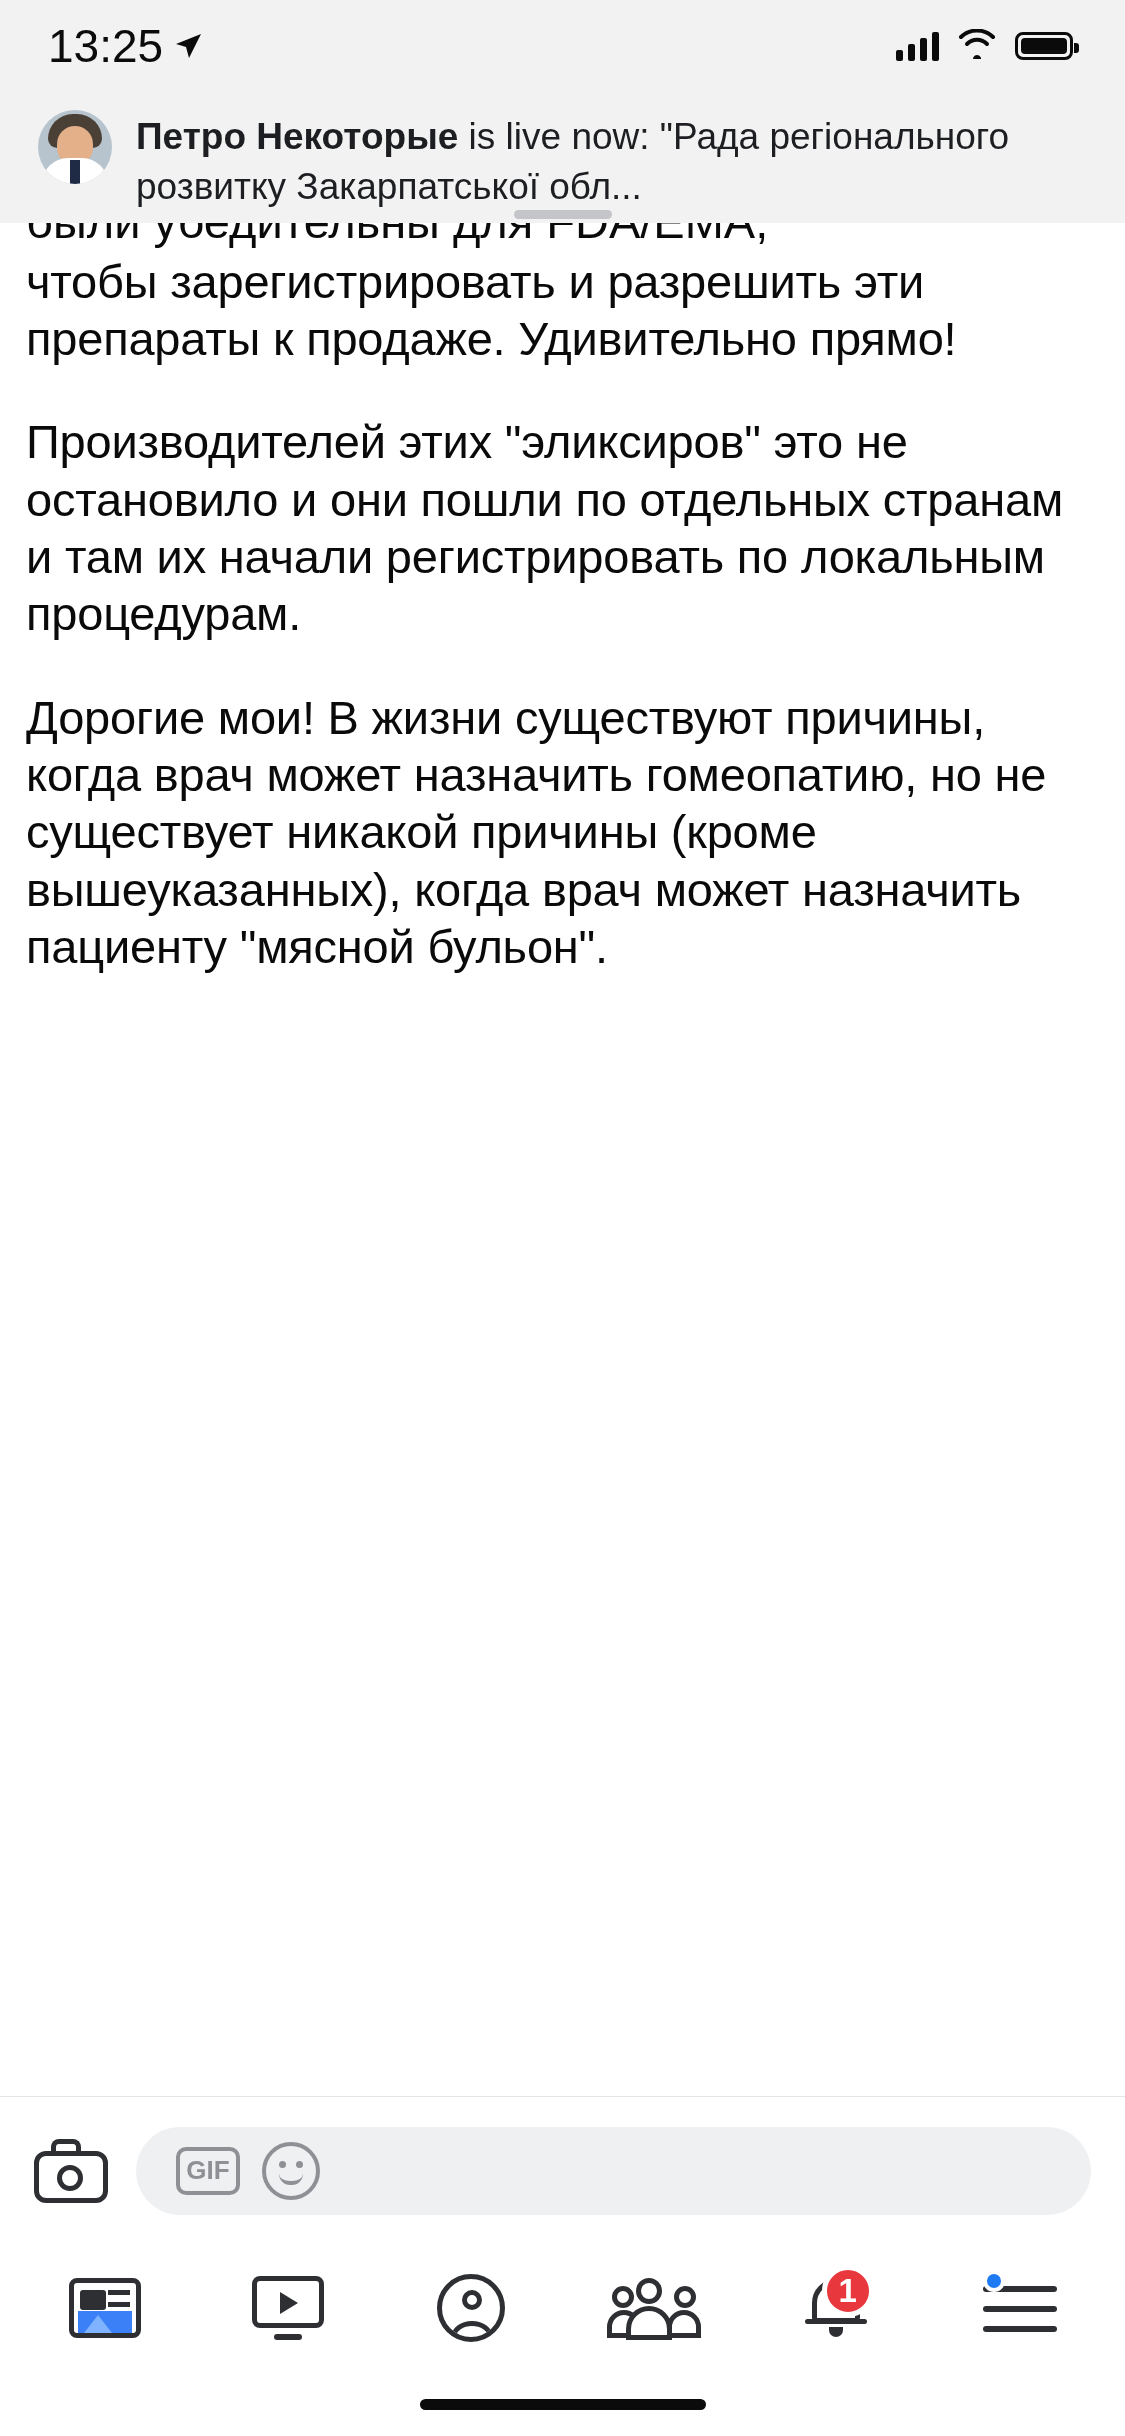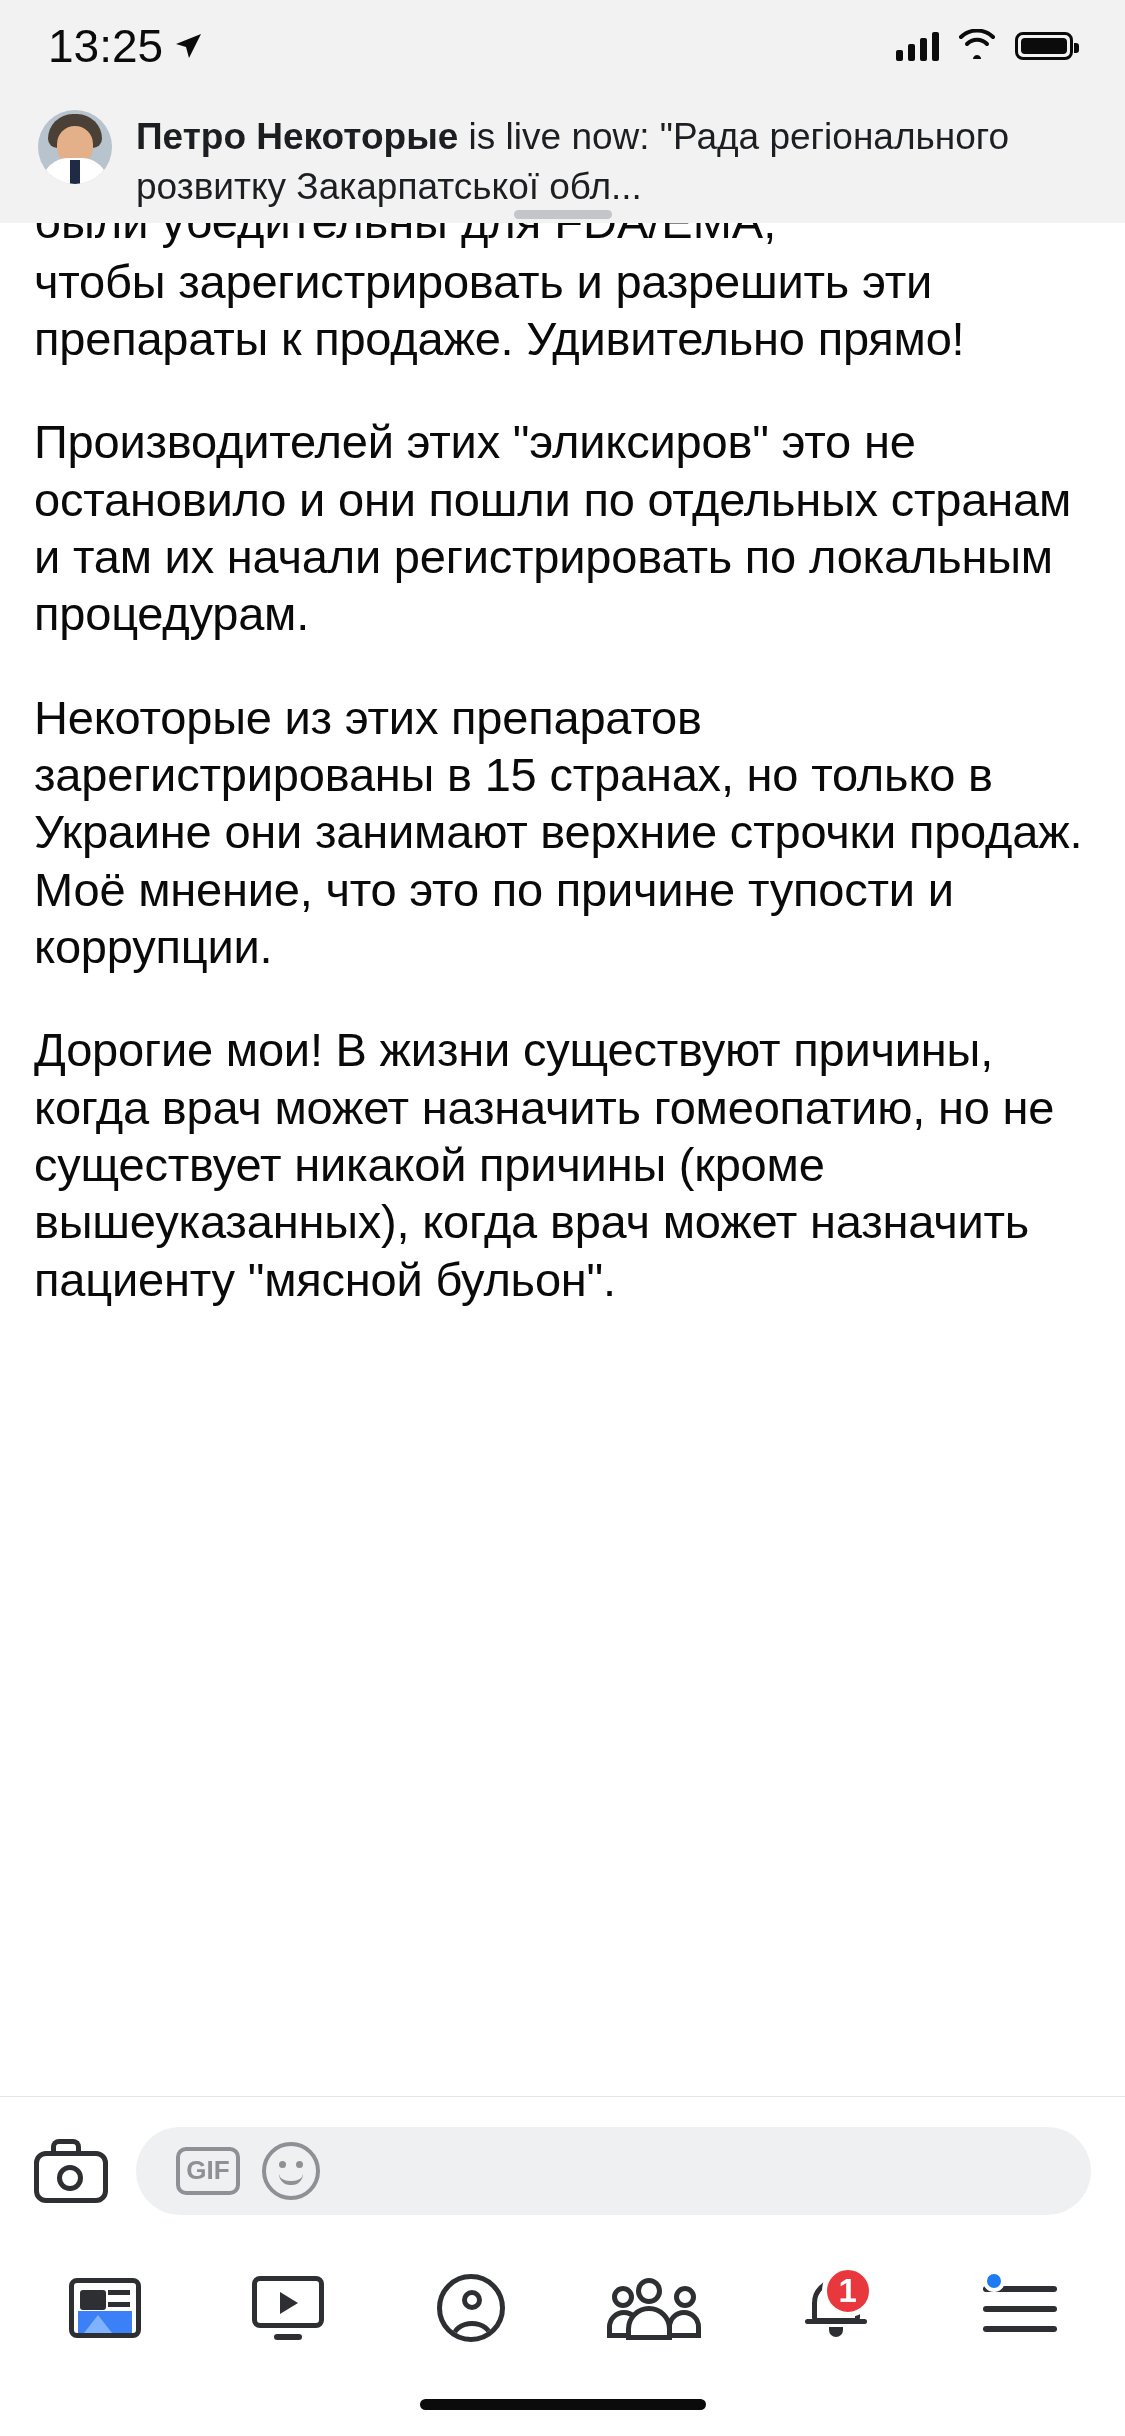--- a/index.html
+++ b/index.html
@@ -152,21 +152,21 @@
     transform: translateX(-50%);
     bottom: 4px;
     width: 98px; height: 9px;
     border-radius: 6px;
     background: #c3c5c9;
   }
 
   
   .post-scroll {
     flex: 1 1 auto;
-    padding: 0 34px;
+    padding: 0 26px;
     overflow: hidden;
     position: relative;
     background: #ffffff;
   }
   .post-body {
     font-size: 47px;
     line-height: 1.22;
     color: #0a0a0a;
     letter-spacing: -0.2px;
   }
@@ -424,21 +424,20 @@
     <div class="drag-handle"></div>
   </div>
 
   <div class="post-scroll">
     <div class="clipped-line">
       <span>были убедительны для FDA/EMA,</span>
     </div>
     <div class="post-body">
       <p>чтобы зарегистрировать и разрешить эти препараты к продаже. Удивительно прямо!</p>
       <p>Производителей этих "эликсиров" это не остановило и они пошли по отдельных странам и там их начали регистрировать по локальным процедурам.</p>
-      <p>Некоторые из этих препаратов зарегистрированы в 15 странах, но только в Украине они занимают верхние строчки продаж. Моё мнение, что это по причине тупости и коррупции.</p>
       <p>Дорогие мои! В жизни существуют причины, когда врач может назначить гомеопатию, но не существует никакой причины (кроме вышеуказанных), когда врач может назначить пациенту "мясной бульон".</p>
     </div>
   </div>
 
   <div class="composer">
     <div class="camera-btn">
       <span class="cbump"></span>
       <span class="cbody"></span>
       <span class="clens"></span>
     </div>

